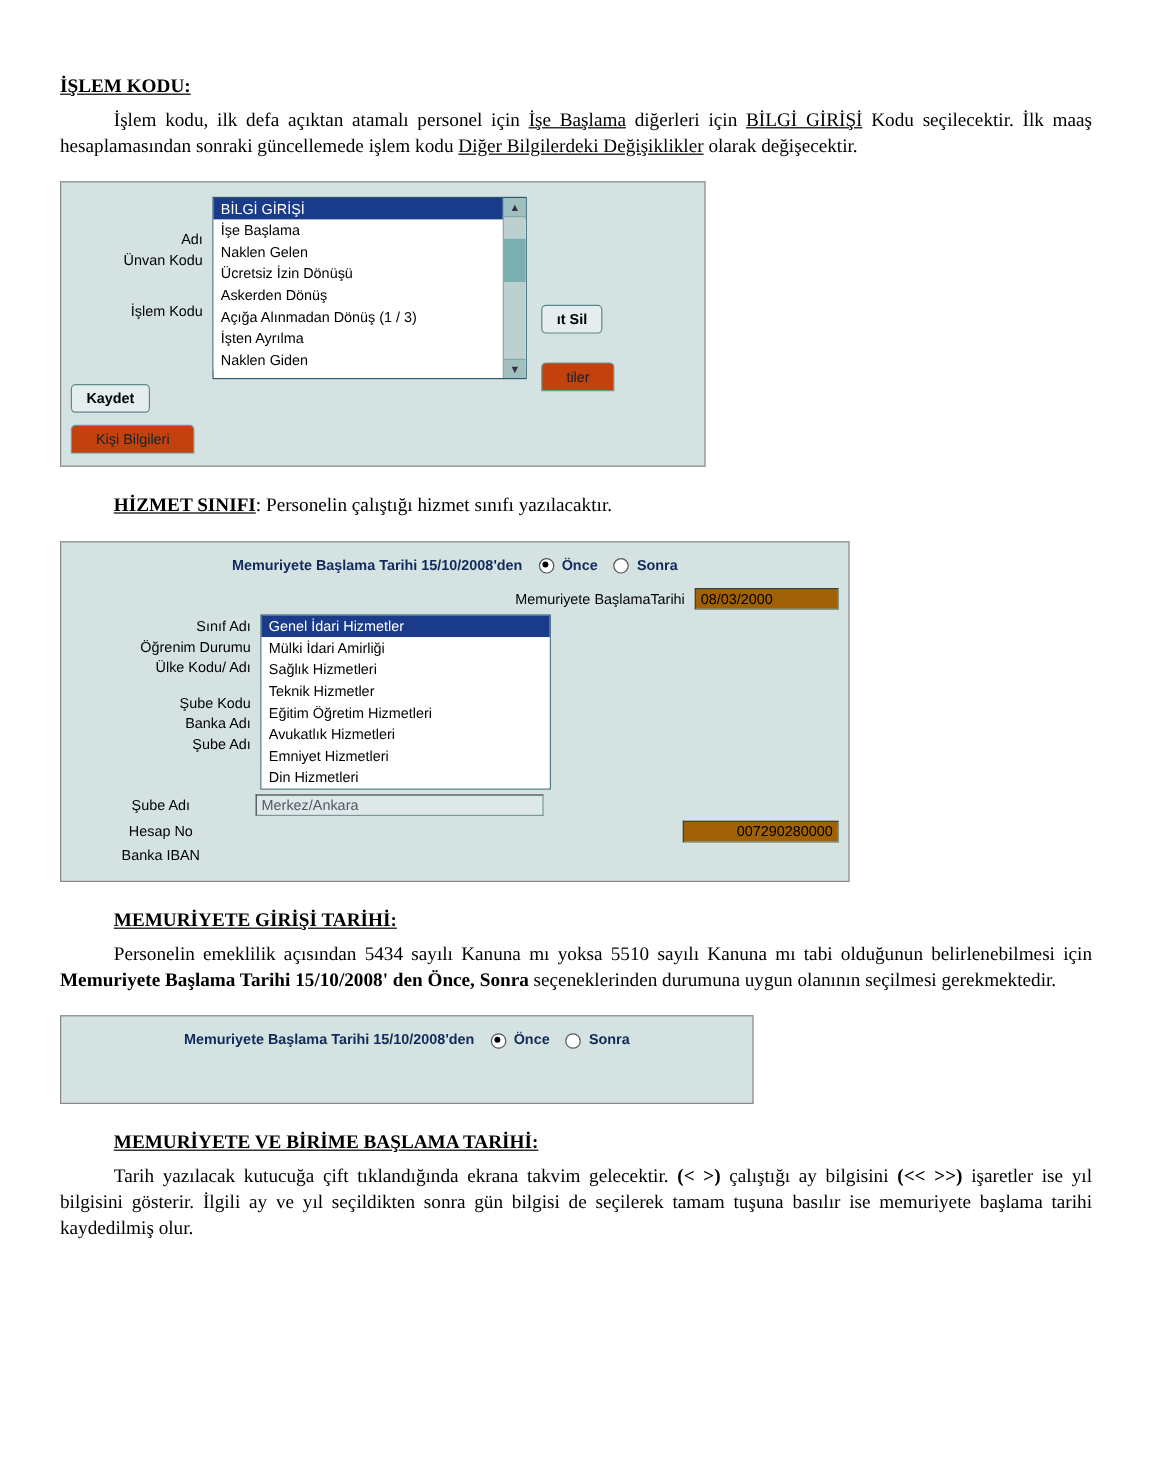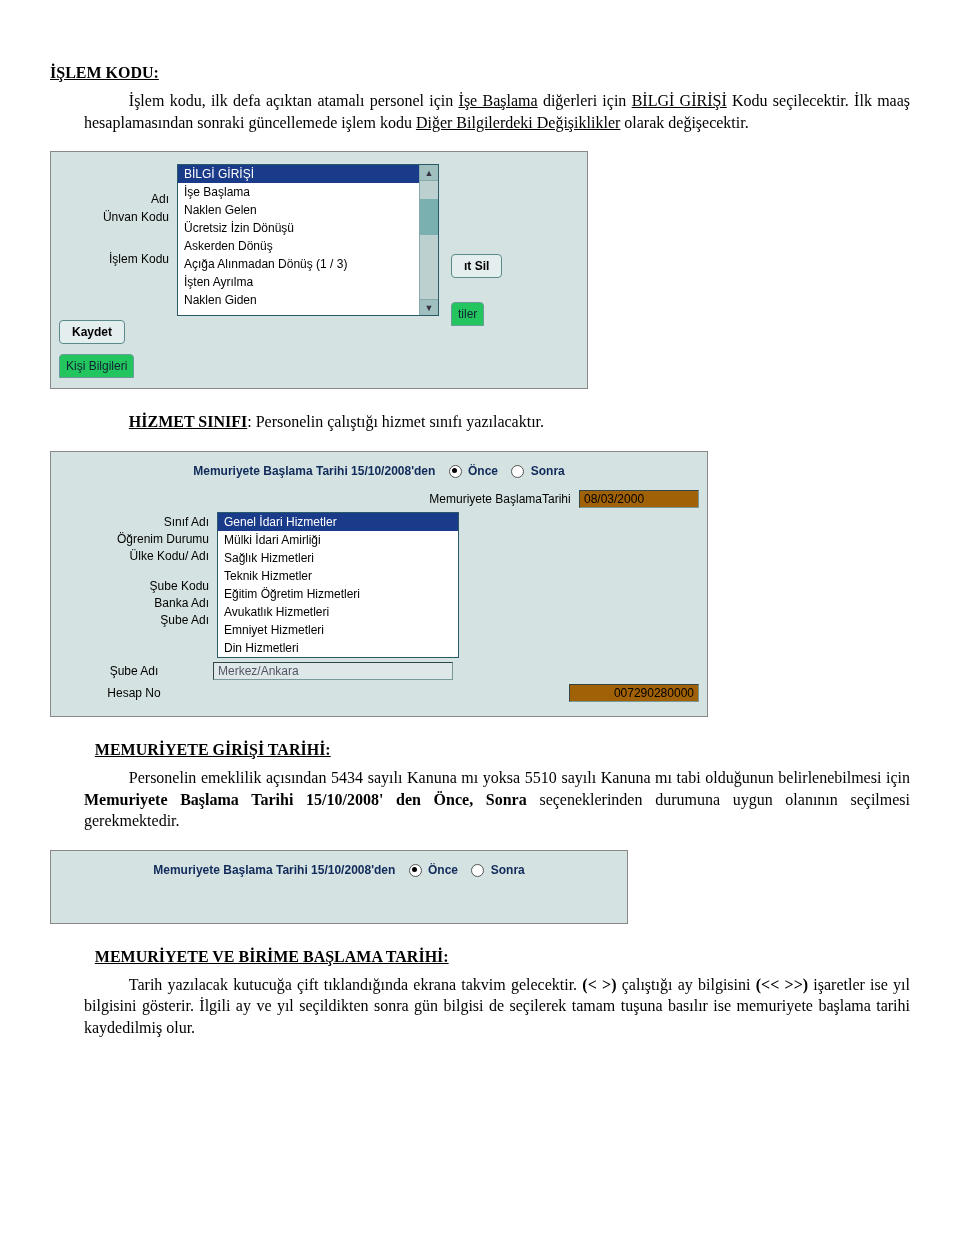--- a/index.html
+++ b/index.html
@@ -21,21 +21,21 @@
     font-weight: bold;
     text-decoration: underline;
   }
   p {
     margin: 8px 0 18px 0;
     line-height: 1.35;
     text-align: justify;
   }
   .bold { font-weight: bold; }
   .underline { text-decoration: underline; }
-  .indent { text-indent: 2.8em; margin-left: 34px; }
+  .indent { text-indent: 2.8em; }
   .screenshot {
     background: #d5e2e2;
     border: 1px solid #888;
     font-family: Verdana, Arial, sans-serif;
     font-size: 12px;
     margin: 8px 0 22px 0;
     padding: 8px 8px 10px 8px;
     width: 520px;
   }
   .row {
@@ -105,24 +105,24 @@
     border: 1px solid #5a8a8a;
     border-radius: 4px;
     padding: 4px 12px;
     font-weight: bold;
     font-family: Verdana, Arial, sans-serif;
     color: #000;
     margin-right: 6px;
   }
   .tab {
     display: inline-block;
-    background: #22c55e;
+    background: #c2410c;
     border: 1px solid #6a9a9a;
     border-radius: 4px 4px 0 0;
-    padding: 4px 6px;
+    padding: 4px 20px;
     font-family: Verdana, Arial, sans-serif;
     color: #123;
     margin-right: 4px;
   }
   .textfield {
     background: #a16207;
     border: 1px inset #799;
     padding: 1px 4px;
     min-width: 110px;
     font-family: Verdana, Arial, sans-serif;
@@ -249,20 +249,23 @@
   </div>
   <div class="row">
     <div class="label2">Şube Adı</div>
     <span class="textfield disabled-field" style="width:230px">Merkez/Ankara</span>
   </div>
   <div class="row">
     <div class="label2">Hesap No</div>
     <div style="flex:1"></div>
     <span class="textfield" style="width:120px; text-align:right;">007290280000</span>
   </div>
+  <div class="row">
+    <div class="label2">Banka IBAN</div>
+  </div>
 </div>
 
 <div class="section-title" style="margin-left:2.8em;">MEMURİYETE GİRİŞİ TARİHİ:</div>
 <p class="indent">
   <span>Personelin emeklilik açısından 5434 sayılı Kanuna mı yoksa 5510 sayılı Kanuna mı tabi olduğunun belirlenebilmesi için </span>
   <span class="bold">Memuriyete Başlama Tarihi 15/10/2008' den Önce, Sonra</span>
   <span> seçeneklerinden durumuna uygun olanının seçilmesi gerekmektedir.</span>
 </p>
 
 <div class="screenshot s3" style="height:54px;">

